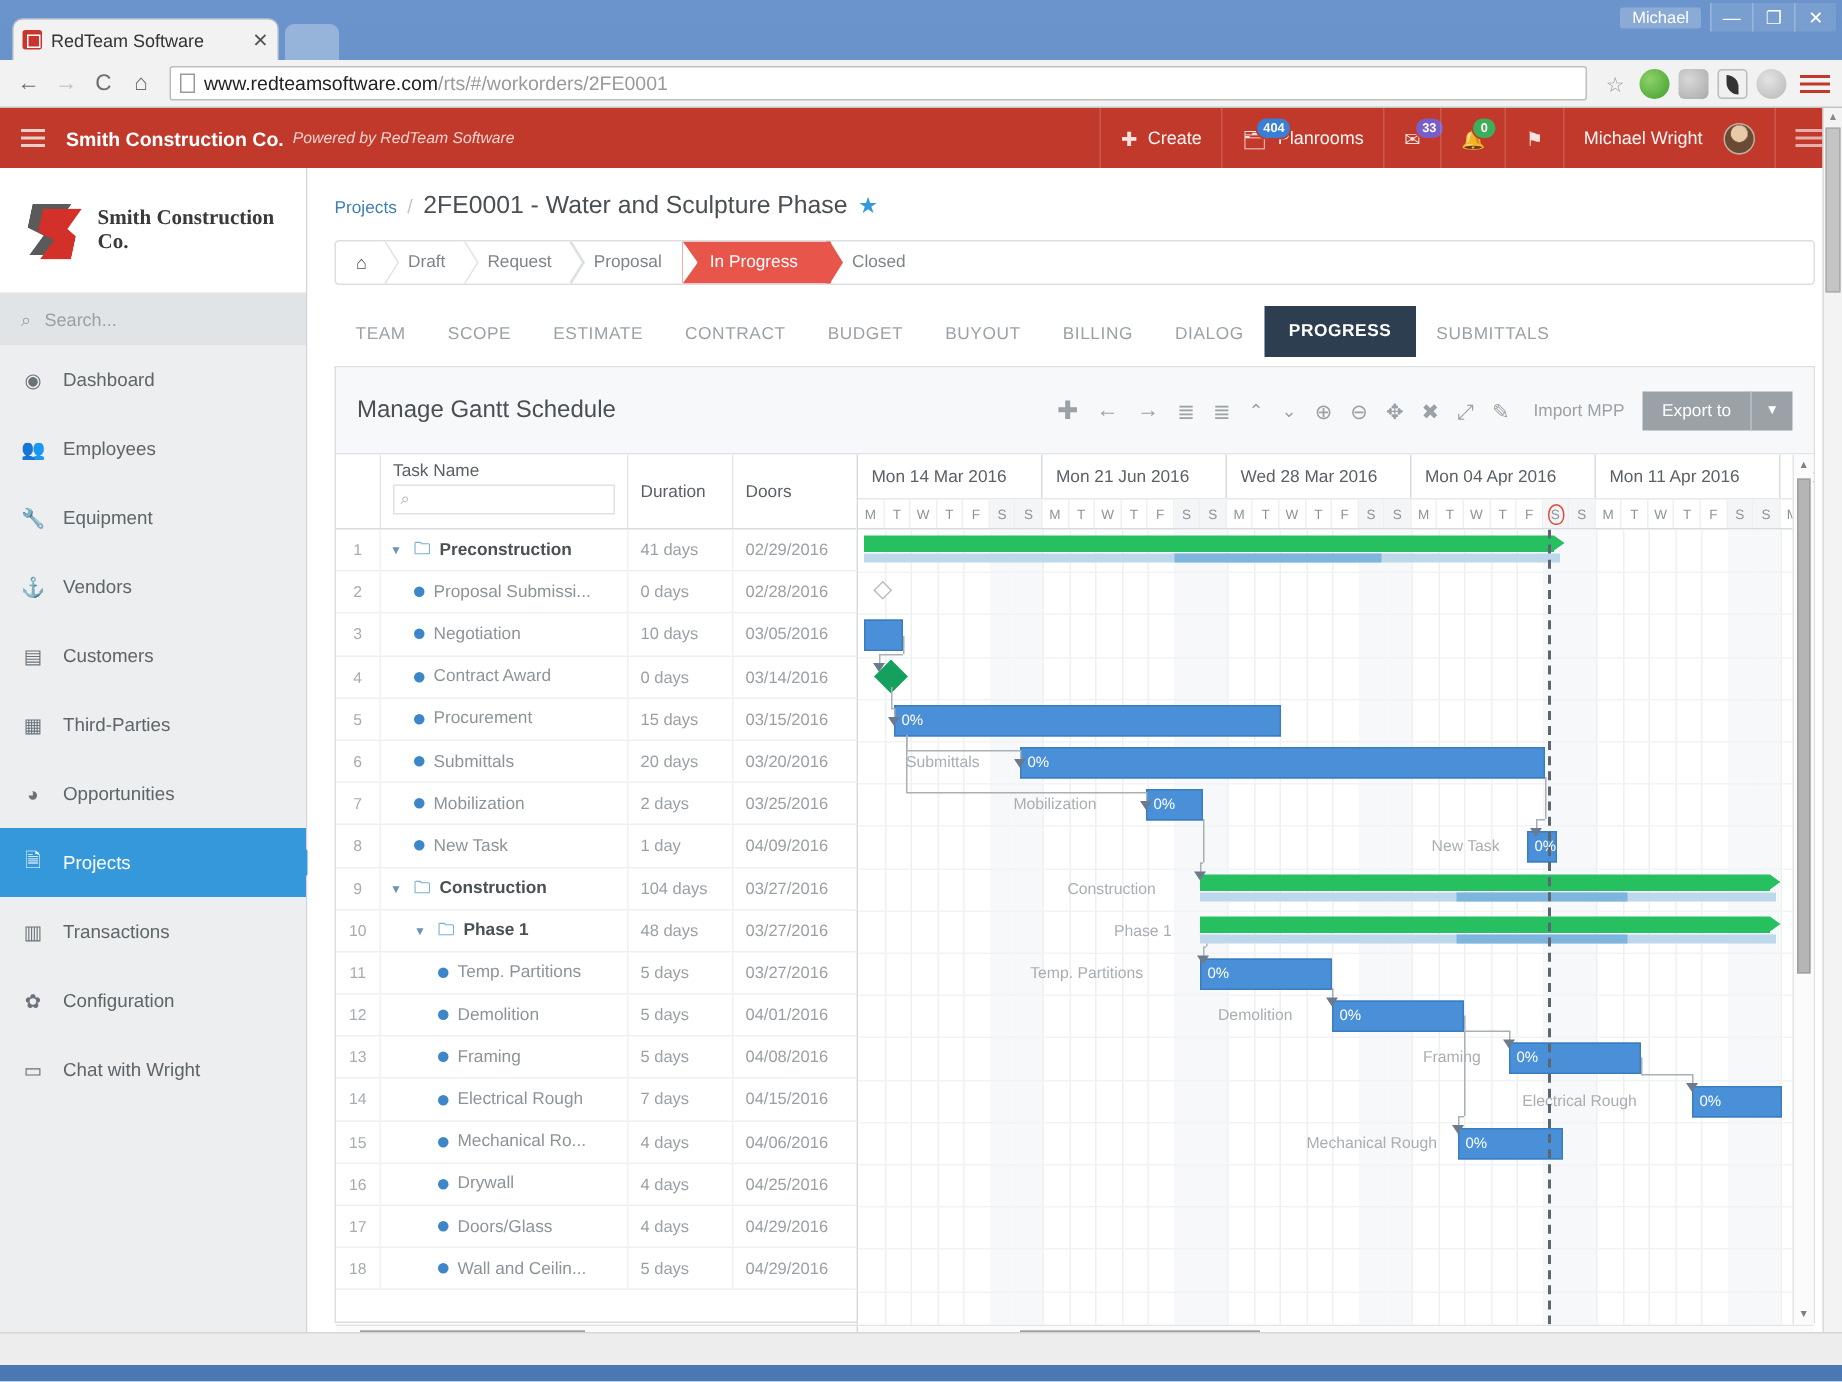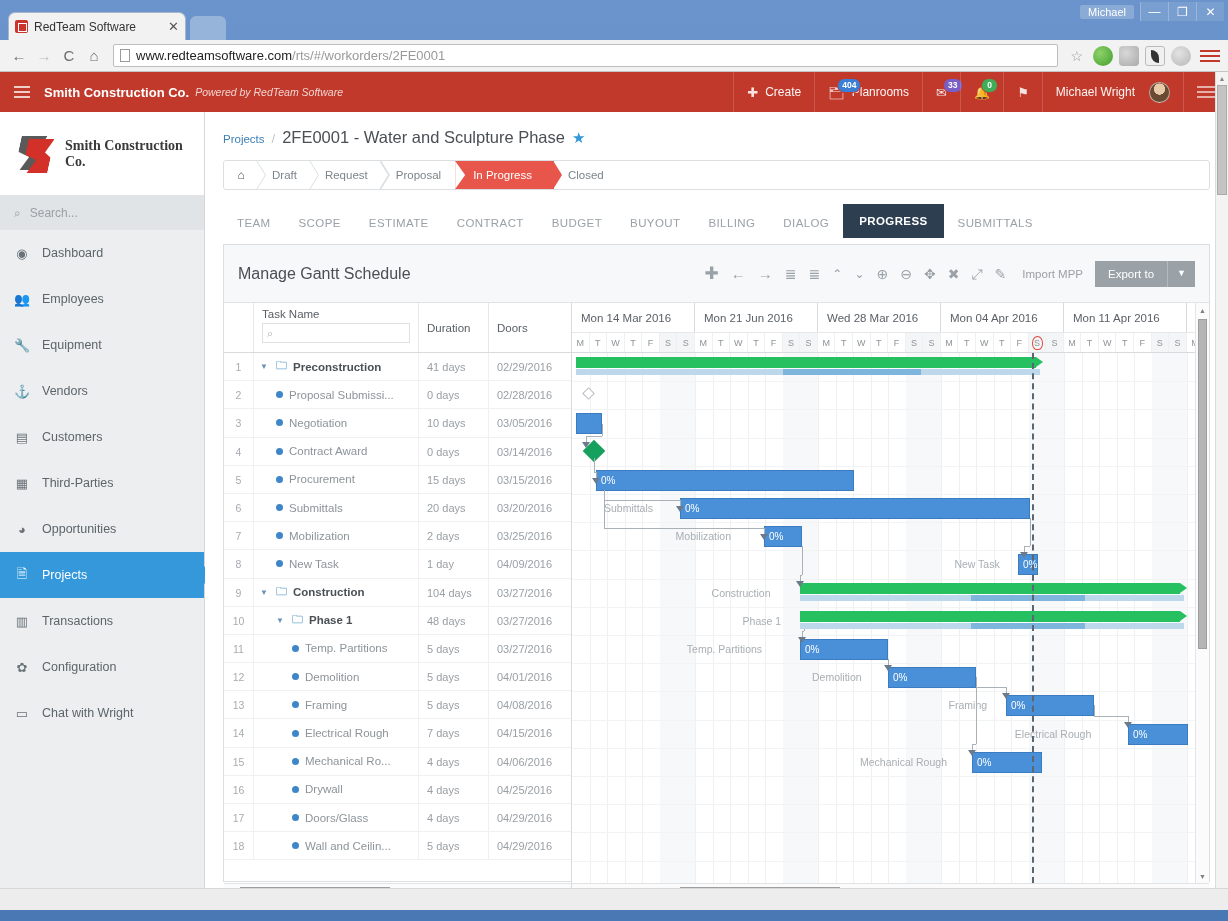--- a/index.html
+++ b/index.html
@@ -795,21 +795,21 @@
                     <div class="blabel" style="top: 261.8px; left: 170.6px;">Phase 1</div>
                     <div class="bar" style="left: 228px; width: 88px; top: 286px;">0%</div>
                     <div class="blabel" style="top: 290px; left: 114.8px;">Temp. Partitions</div>
                     <div class="bar" style="left: 316px; width: 88px; top: 314.2px;">0%</div>
                     <div class="blabel" style="top: 318.2px; left: 240px;">Demolition</div>
                     <div class="bar" style="left: 434px; width: 88px; top: 342.4px;">0%</div>
                     <div class="blabel" style="top: 346.4px; left: 376.6px;">Framing</div>
                     <div class="bar" style="left: 556px; width: 60px; top: 370.6px;">0%</div>
                     <div class="blabel" style="top: 374.6px; left: 442.8px;">Electrical Rough</div>
                     <div class="bar" style="left: 400px; width: 70px; top: 398.8px;">0%</div>
-                    <div class="blabel" style="top: 402.8px; left: 288px;">Mechanical Rough</div>
+                    <div class="blabel" style="top: 402.8px; left: 299px;">Mechanical Rough</div>
                     <div class="lnk h" style="left: 14px; top: 82.6px; width: 16px;"></div>
                     <div class="lnk v" style="left: 30px; top: 71.4px; height: 11.2px;"></div>
                     <div class="lnk v" style="left: 14px; top: 82.6px; height: 8px;"></div>
                     <div class="arw down" style="left: 10px; top: 88.6px;"></div>
                     <div class="lnk h" style="left: 22px; top: 118.8px; width: 2px;"></div>
                     <div class="lnk v" style="left: 22px; top: 104.6px; height: 14.2px;"></div>
                     <div class="lnk v" style="left: 24px; top: 118.8px; height: 8px;"></div>
                     <div class="arw down" style="left: 20px; top: 124.8px;"></div>
                     <div class="lnk h" style="left: 32px; top: 147px; width: 76px;"></div>
                     <div class="lnk v" style="left: 32px; top: 136.8px; height: 10.2px;"></div>

